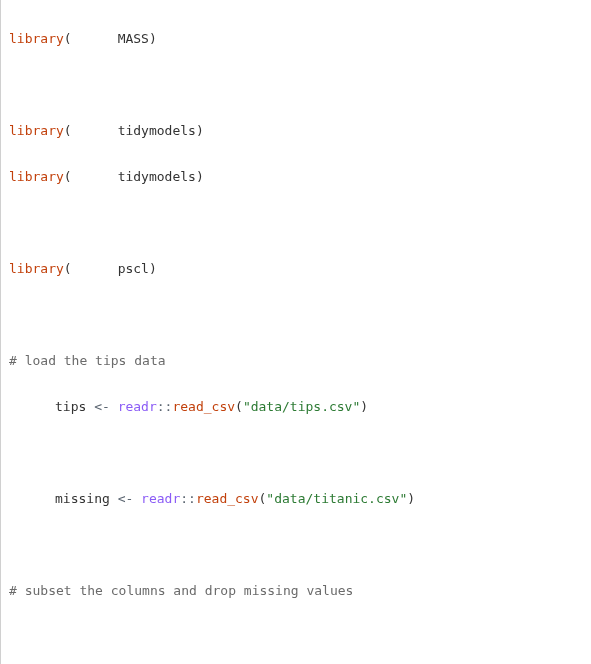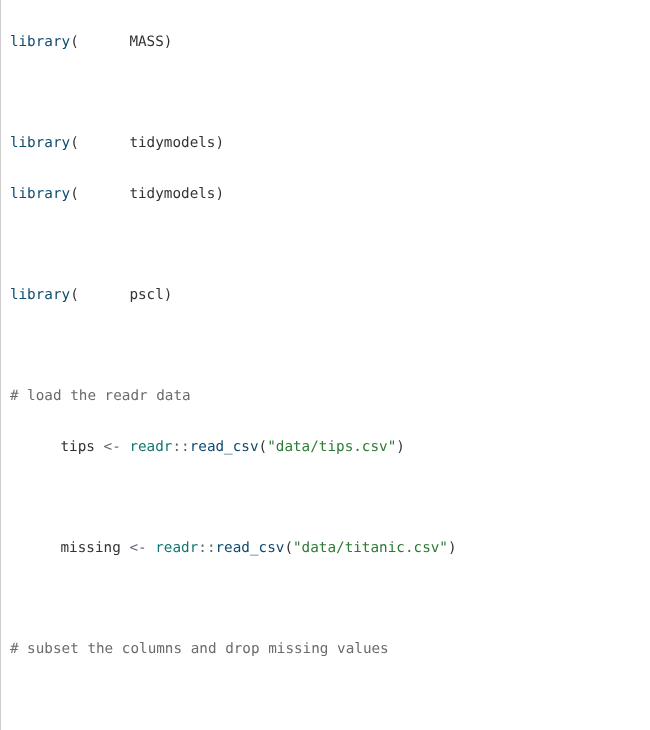--- a/index.html
+++ b/index.html
@@ -16,42 +16,42 @@
       width: 1px;
       background: #d0d0d0;
       flex-shrink: 0;
     }
     .code-container {
       padding: 4px 0 4px 8px;
       flex: 1;
       white-space: pre;
     }
     .line { display: block; }
-    .fn { color: #0c4a6e; }
+    .fn { color: #c2410c; }
     .paren { color: #333333; }
     .ident { color: #333333; padding-left: 46px; }
     .comment { color: #6b6b6b; }
     .assign { color: #5a6470; }
-    .pkg { color: #0f766e; }
+    .pkg { color: #8b5cf6; }
     .ns { color: #5a6470; }
     .string { color: #2c7a33; }
   </style>
 </head>
 <body>
 
 <div class="gutter"></div>
 <div class="code-container">
 <span class="line"><span class="fn">library</span><span class="paren">(</span><span class="ident">MASS</span><span class="paren">)</span></span>
 <span class="line"> </span>
 <span class="line"><span class="fn">library</span><span class="paren">(</span><span class="ident">tidymodels</span><span class="paren">)</span></span>
 <span class="line"><span class="fn">library</span><span class="paren">(</span><span class="ident">tidymodels</span><span class="paren">)</span></span>
 <span class="line"> </span>
 <span class="line"><span class="fn">library</span><span class="paren">(</span><span class="ident">pscl</span><span class="paren">)</span></span>
 <span class="line"> </span>
-<span class="line"><span class="comment"># load the readr data</span></span>
+<span class="line"><span class="comment"># load the tips data</span></span>
 <span class="line"><span class="ident">tips</span> <span class="assign">&lt;-</span> <span class="pkg">readr</span><span class="ns">::</span><span class="fn">read_csv</span><span class="paren">(</span><span class="string">"data/tips.csv"</span><span class="paren">)</span></span>
 <span class="line"> </span>
 <span class="line"><span class="ident">missing</span> <span class="assign">&lt;-</span> <span class="pkg">readr</span><span class="ns">::</span><span class="fn">read_csv</span><span class="paren">(</span><span class="string">"data/titanic.csv"</span><span class="paren">)</span></span>
 <span class="line"> </span>
 <span class="line"><span class="comment"># subset the columns and drop missing values</span></span>
 
 
 
 
 

